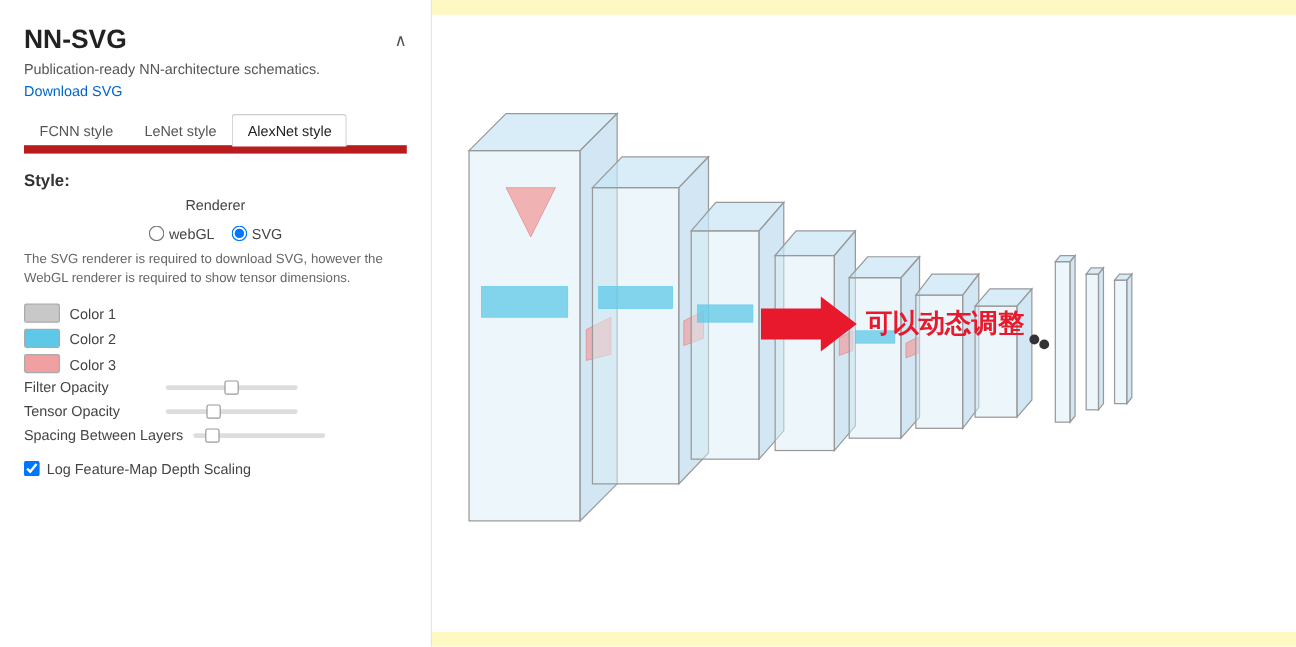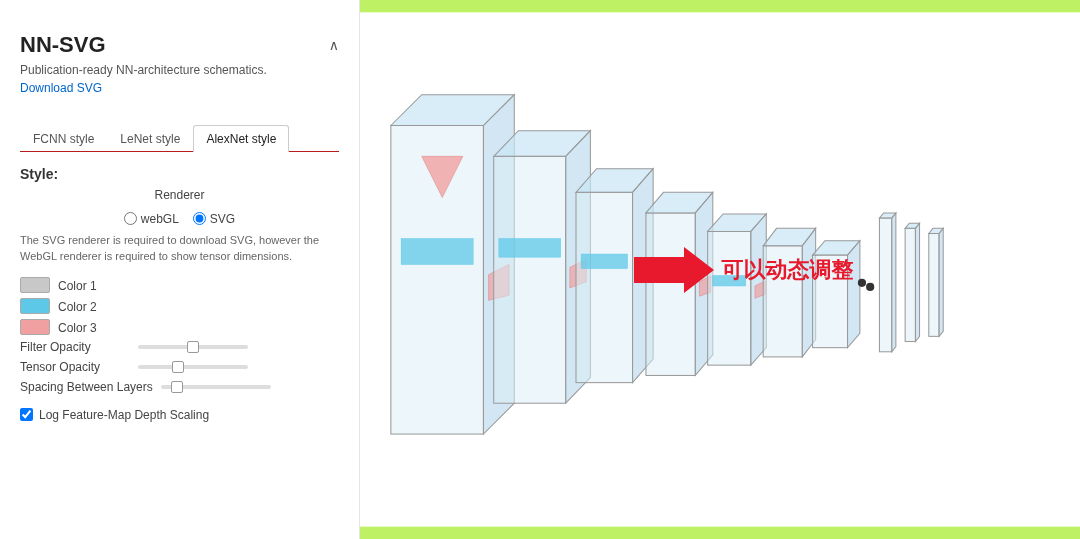--- a/index.html
+++ b/index.html
@@ -11,21 +11,21 @@
       width: 1080px;
       height: 539px;
       overflow: hidden;
       display: flex;
     }
 
     
     .left-panel {
       width: 360px;
       min-width: 360px;
-      padding: 32px 20px 18px 20px;
+      padding: 20px 20px 18px 20px;
       background: #fff;
       border-right: 1px solid #e5e5e5;
       display: flex;
       flex-direction: column;
       gap: 0;
       overflow-y: auto;
     }
 
     .panel-header {
       display: flex;
@@ -57,23 +57,22 @@
       font-size: 12px;
       color: #0066cc;
       text-decoration: none;
       display: inline-block;
       margin-bottom: 12px;
     }
 
     
     .tabs {
       display: flex;
-      border-bottom: 1px solid #b91c1c;
+      border-bottom: 7px solid #b91c1c;
       margin-bottom: 14px;
-      margin-top: 18px;
     }
 
     .tab {
       padding: 6px 12px;
       font-size: 12px;
       cursor: pointer;
       color: #555;
       border: 1px solid transparent;
       border-bottom: none;
       margin-bottom: -1px;
@@ -189,21 +188,21 @@
       align-items: center;
       gap: 6px;
       font-size: 12px;
       color: #444;
       margin-top: 8px;
     }
 
     
     .right-panel {
       flex: 1;
-      background: #bef264;
+      background: #fef9c3;
       position: relative;
       overflow: hidden;
       display: flex;
       align-items: center;
       justify-content: center;
     }
 
     
     .annotation-arrow {
       position: absolute;

